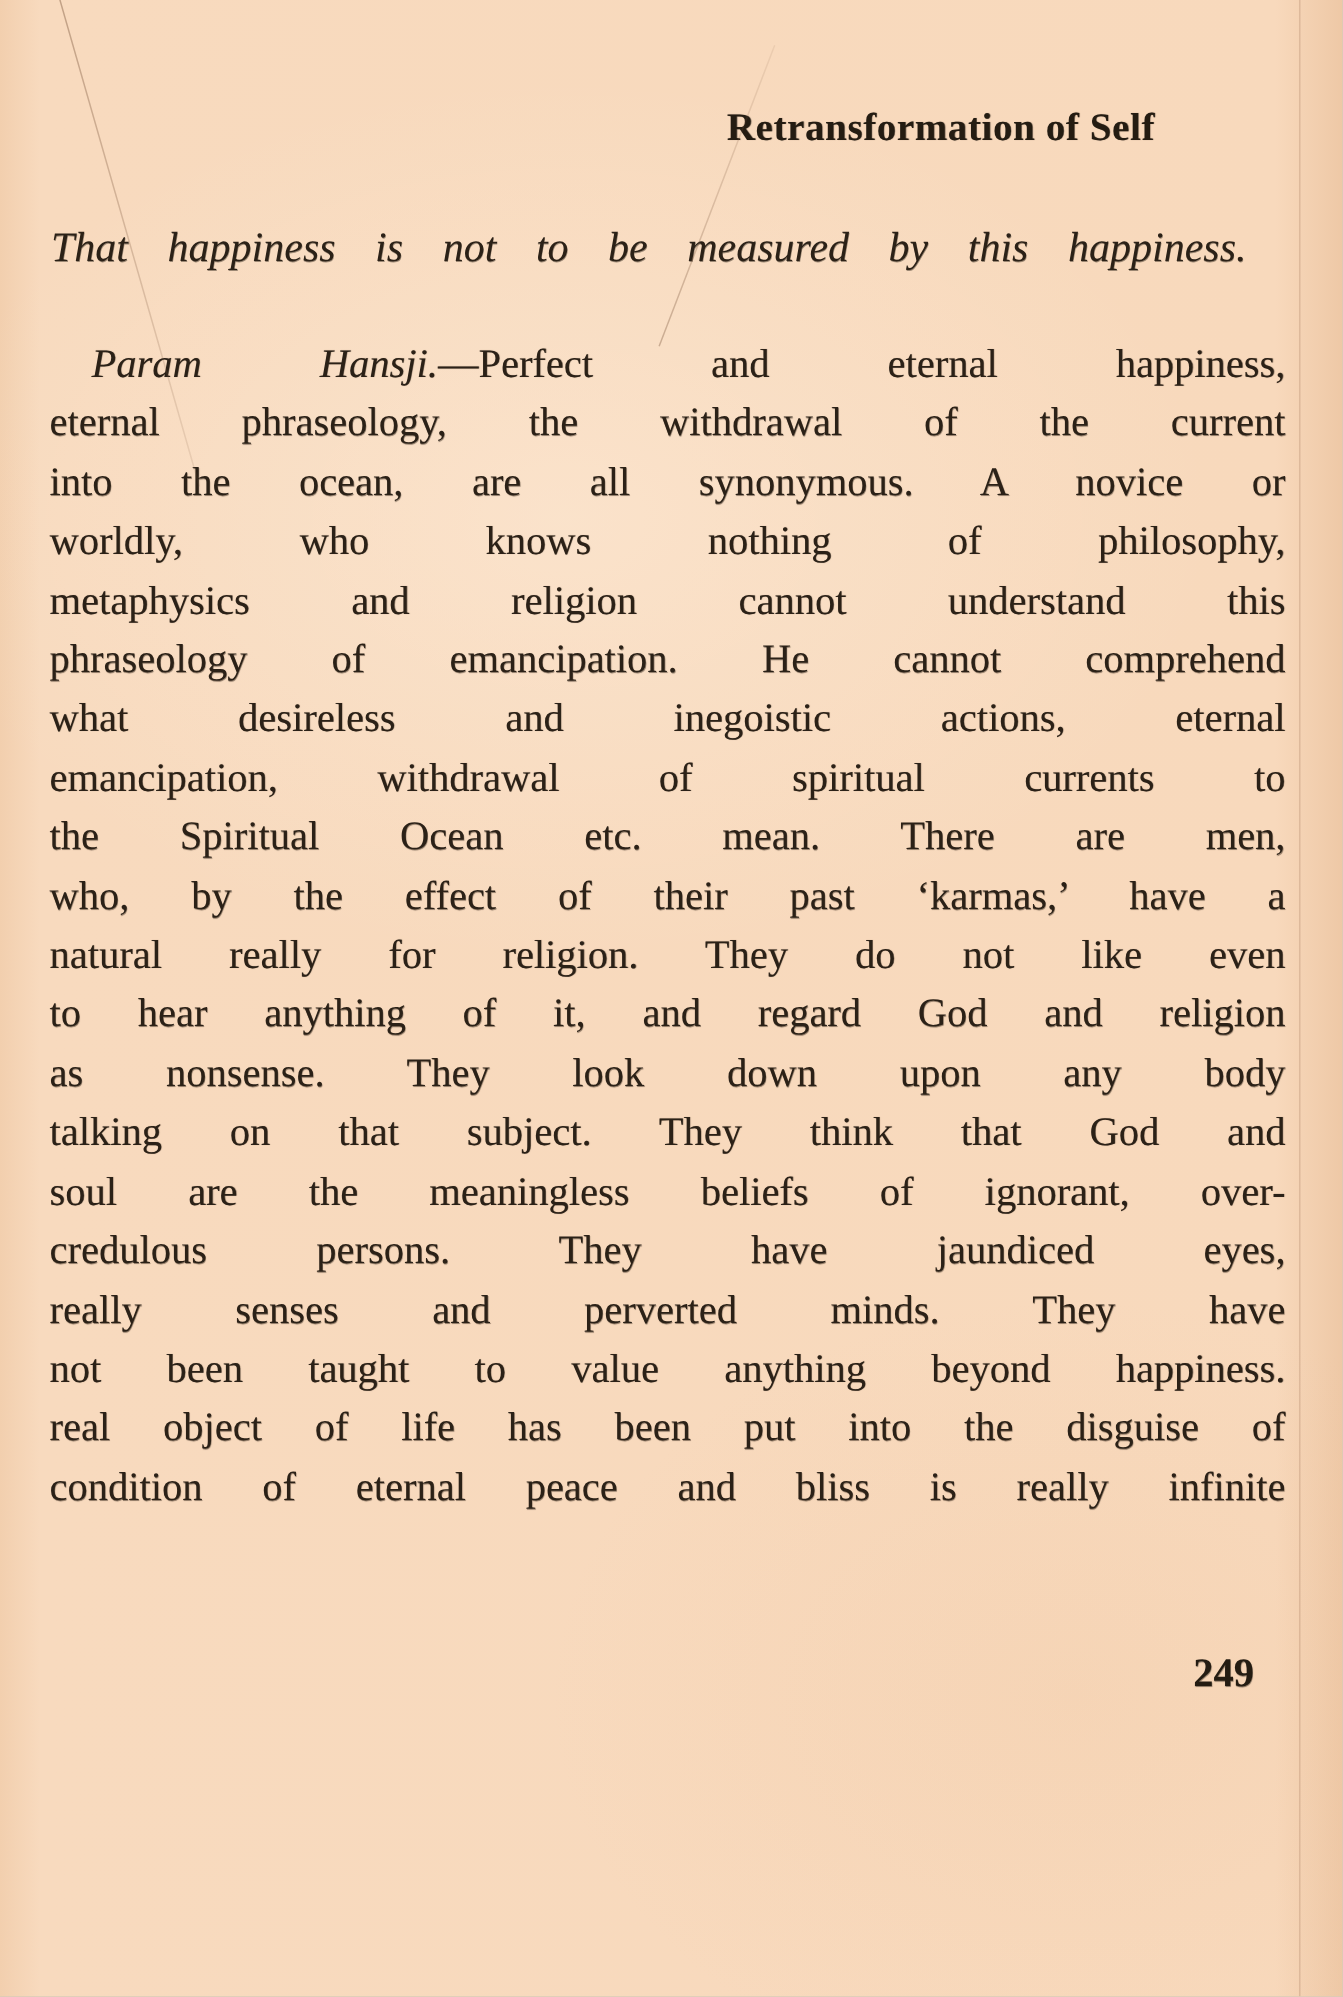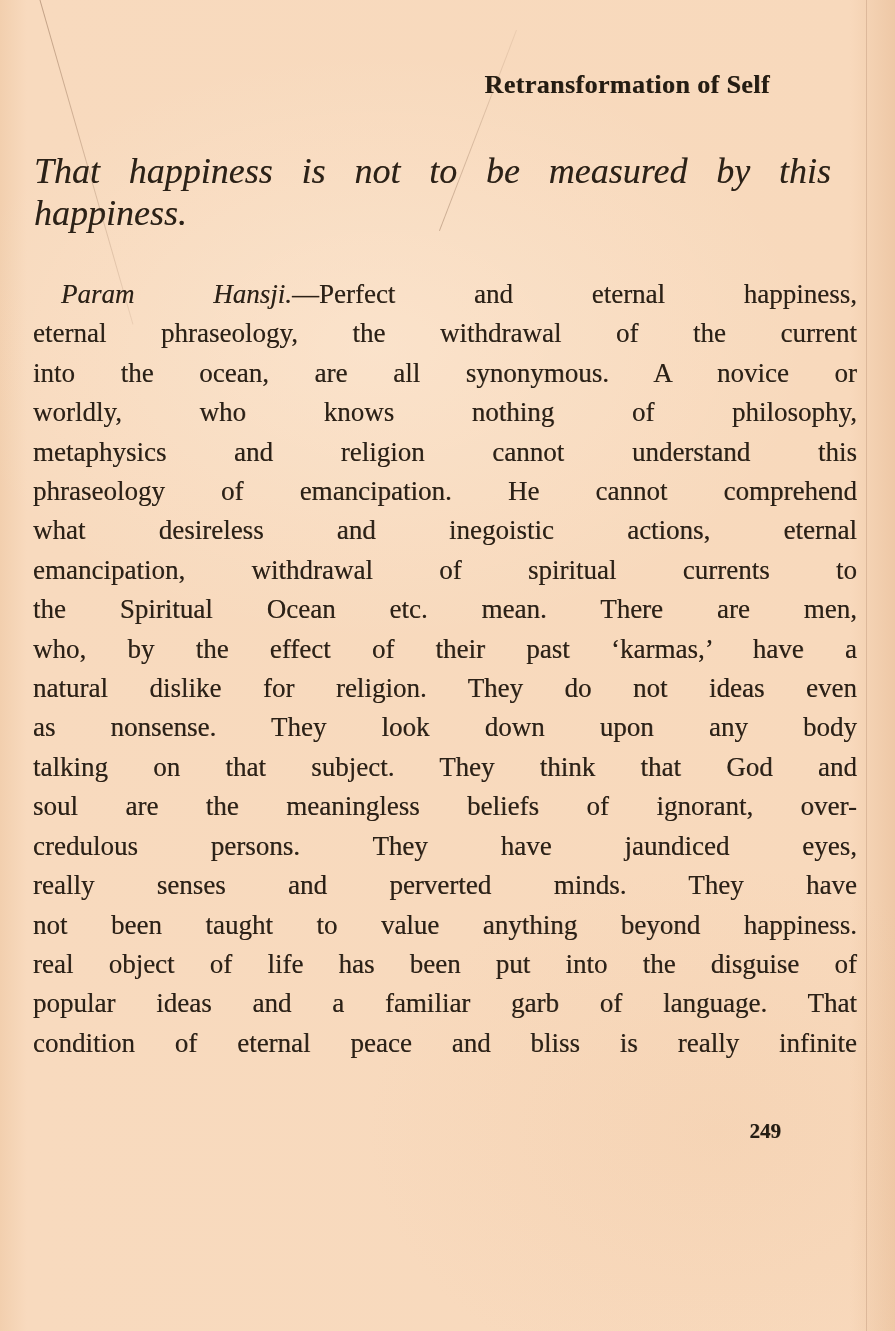--- a/index.html
+++ b/index.html
@@ -23,45 +23,45 @@
     font-weight: 700;
     font-size: 26px;
     letter-spacing: 0.4px;
     color: #241c12;
     text-shadow: 0.4px 0.4px 0.5px rgba(36,28,18,0.55);
   }
   .epigraph {
     margin: 50px 0 0 34px;
     width: 797px;
     font-style: italic;
-    font-size: 36px;
+    font-size: 28px;
     text-align: justify;
     text-align-last: justify;
     text-shadow: 0.3px 0.4px 0.4px rgba(43,33,23,0.45);
   }
   .para {
     margin: 41px 0 0 33px;
     width: 824px;
     font-size: 27px;
     line-height: 39.4px;
   }
   .line {
     margin: 0;
     text-align: justify;
     text-align-last: justify;
     text-shadow: 0.35px 0.45px 0.45px rgba(43,30,18,0.5);
     white-space: normal;
   }
   .line.first { padding-left: 28px; }
   .it { font-style: italic; }
   .page-number {
-    margin-top: 56px;
-    padding-right: 114px;
+    margin-top: 89px;
+    padding-right: 59px;
     text-align: right;
-    font-size: 21px;
+    font-size: 27px;
     font-weight: 700;
     color: #241c12;
     text-shadow: 0.4px 0.4px 0.5px rgba(36,28,18,0.5);
   }
   
   .crease { position: absolute; pointer-events: none; }
   .crease-topleft {
     left: 36px; top: -12px; width: 1px; height: 350px;
     background: linear-gradient(to bottom, rgba(125,88,62,0.45), rgba(125,88,62,0.12));
     transform-origin: top left; transform: rotate(-16deg);
@@ -93,27 +93,27 @@
     <p class="line first"><span class="it">Param Hansji.</span><span>—Perfect and eternal happiness,</span></p>
     <p class="line">eternal phraseology, the withdrawal of the current</p>
     <p class="line">into the ocean, are all synonymous. A novice or</p>
     <p class="line">worldly, who knows nothing of philosophy,</p>
     <p class="line">metaphysics and religion cannot understand this</p>
     <p class="line">phraseology of emancipation. He cannot comprehend</p>
     <p class="line">what desireless and inegoistic actions, eternal</p>
     <p class="line">emancipation, withdrawal of spiritual currents to</p>
     <p class="line">the Spiritual Ocean etc. mean. There are men,</p>
     <p class="line">who, by the effect of their past ‘karmas,’ have a</p>
-    <p class="line">natural dislike for religion. They do not ideas even</p>
+    <p class="line">natural really for religion. They do not like even</p>
+    <p class="line">to hear anything of it, and regard God and religion</p>
     <p class="line">as nonsense. They look down upon any body</p>
     <p class="line">talking on that subject. They think that God and</p>
     <p class="line">soul are the meaningless beliefs of ignorant, over-</p>
     <p class="line">credulous persons. They have jaundiced eyes,</p>
     <p class="line">really senses and perverted minds. They have</p>
     <p class="line">not been taught to value anything beyond happiness.</p>
     <p class="line">real object of life has been put into the disguise of</p>
-    <p class="line">popular ideas and a familiar garb of language. That</p>
     <p class="line">condition of eternal peace and bliss is really infinite</p>
   </div>
 
   <div class="page-number">249</div>
 
 </div>
 
 </body></html>

